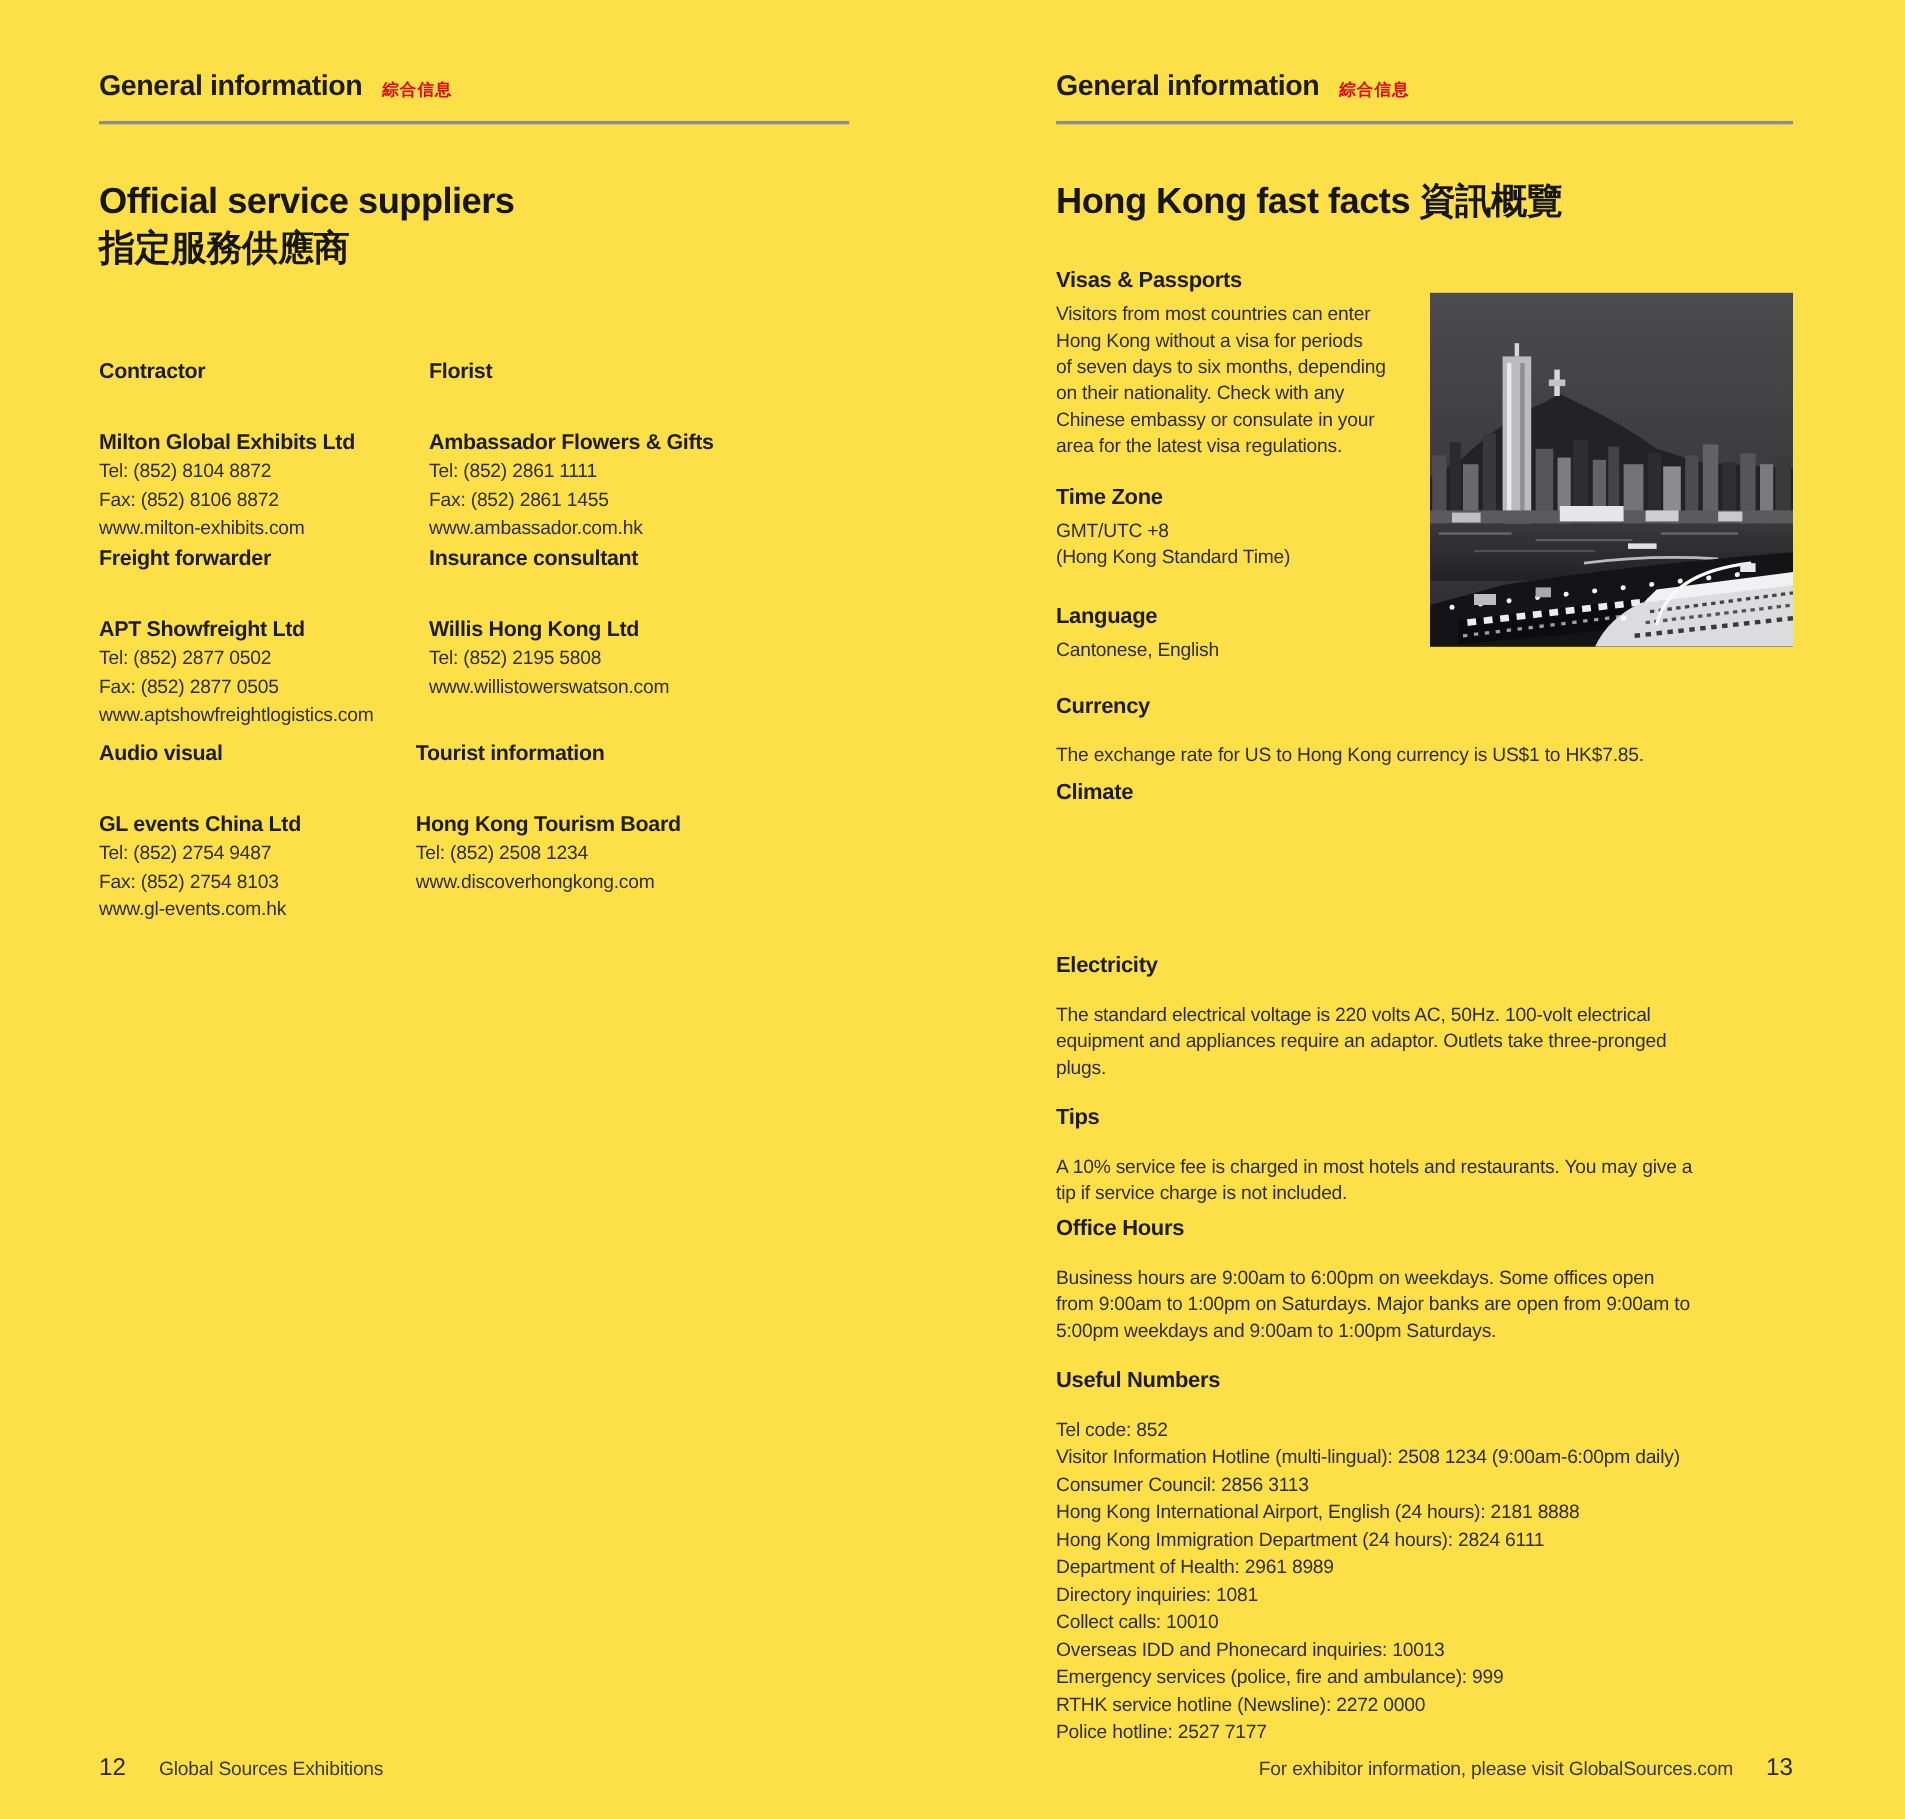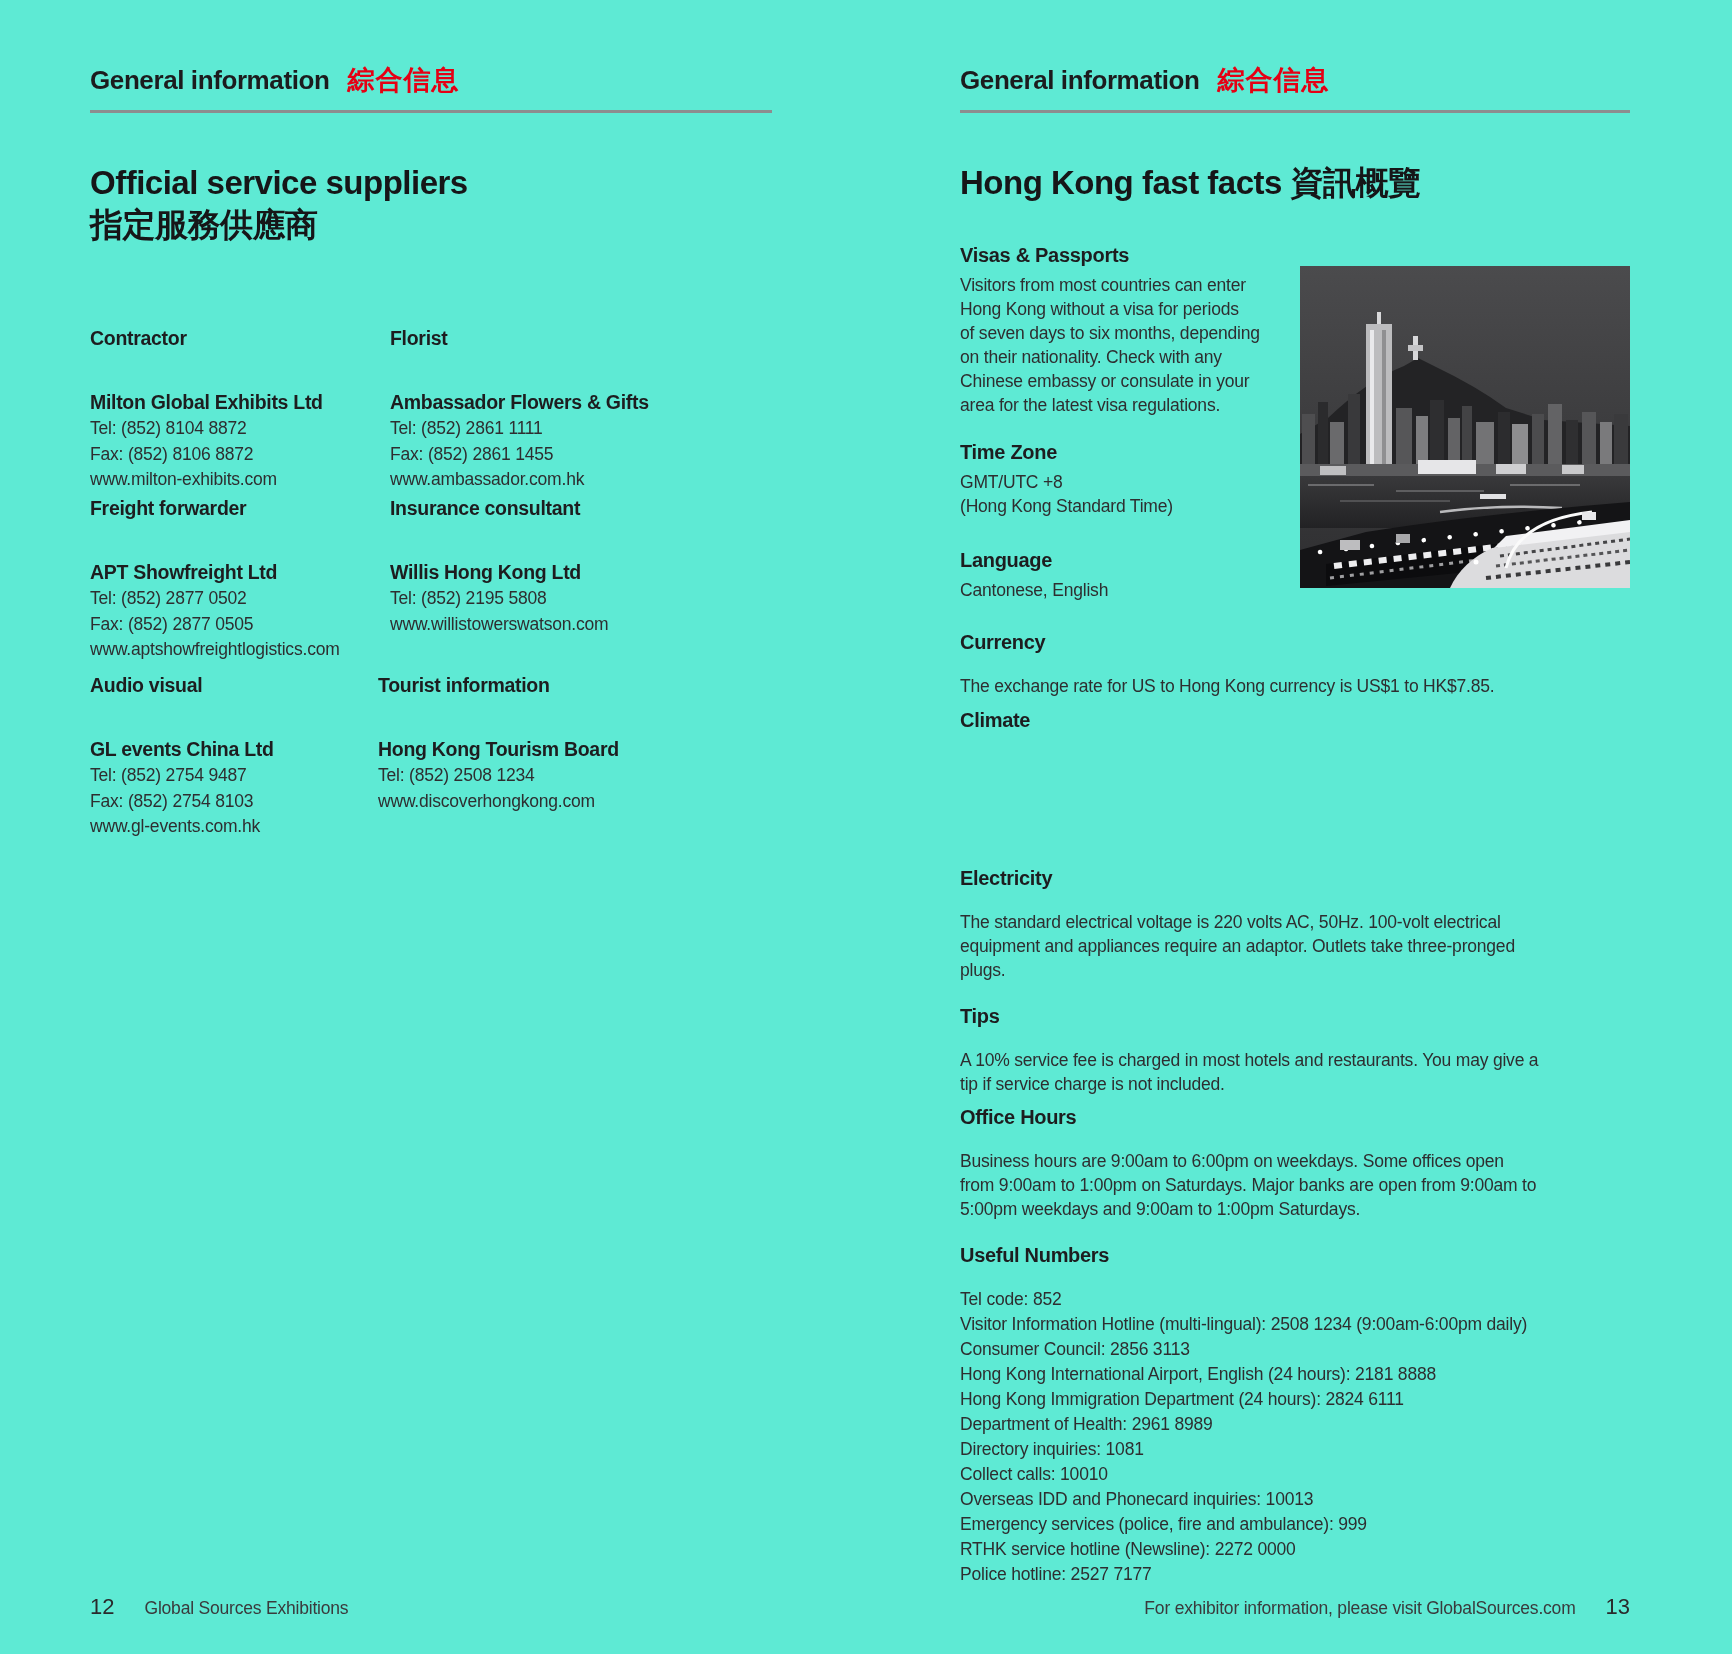--- a/index.html
+++ b/index.html
@@ -1,23 +1,23 @@
 <!DOCTYPE html>
 <html><head>
 <meta charset="utf-8">
 <style>
   html,body{margin:0;padding:0;background:#ffffff;}
   body{font-family:"Liberation Sans","DejaVu Sans",sans-serif;color:#222;}
-  .canvas{position:relative;width:1732px;height:1654px;background:#5eead4;overflow:hidden;}
+  .canvas{position:relative;width:1732px;height:1654px;background:#fde047;overflow:hidden;}
   .abs{position:absolute;}
 
   
   .page-header{display:flex;align-items:baseline;white-space:nowrap;}
   .page-header .en{font-size:26px;font-weight:bold;color:#1c1c1e;letter-spacing:-0.4px;}
-  .page-header .zh{font-size:27px;font-weight:bold;margin-left:18px;letter-spacing:1px;}
+  .page-header .zh{font-size:15px;font-weight:bold;margin-left:18px;letter-spacing:1px;}
   .header-rule{height:2.5px;background:#8d8d8f;}
 
   
   .big-title{font-size:33px;font-weight:bold;color:#161618;line-height:42px;letter-spacing:-0.5px;}
 
   
   .supplier .role{font-size:19.5px;font-weight:bold;color:#1d1d1f;line-height:28px;letter-spacing:-0.3px;}
   .supplier .company{font-size:19.5px;font-weight:bold;color:#1d1d1f;line-height:28px;letter-spacing:-0.3px;margin-top:36px;}
   .supplier .cline{font-size:17.5px;color:#2e2e30;line-height:25.5px;letter-spacing:-0.2px;}
 

